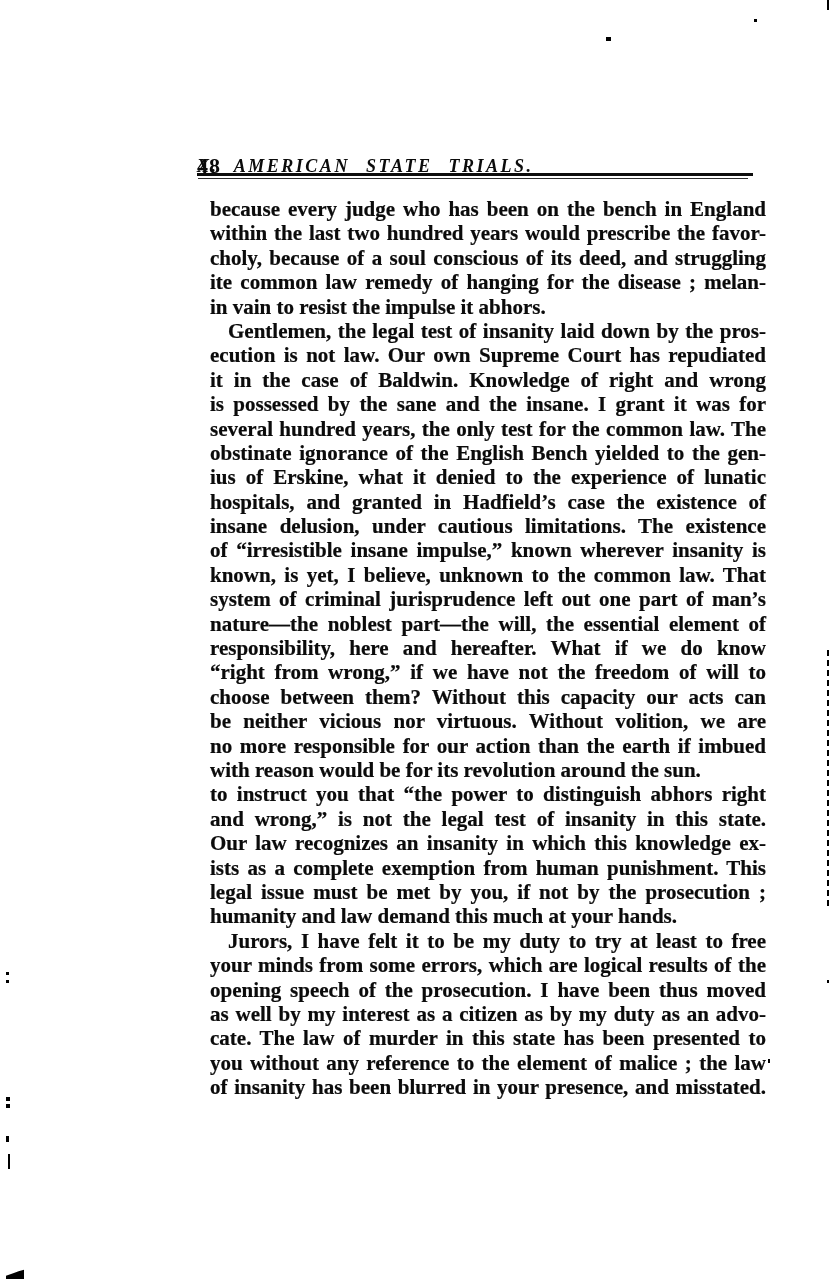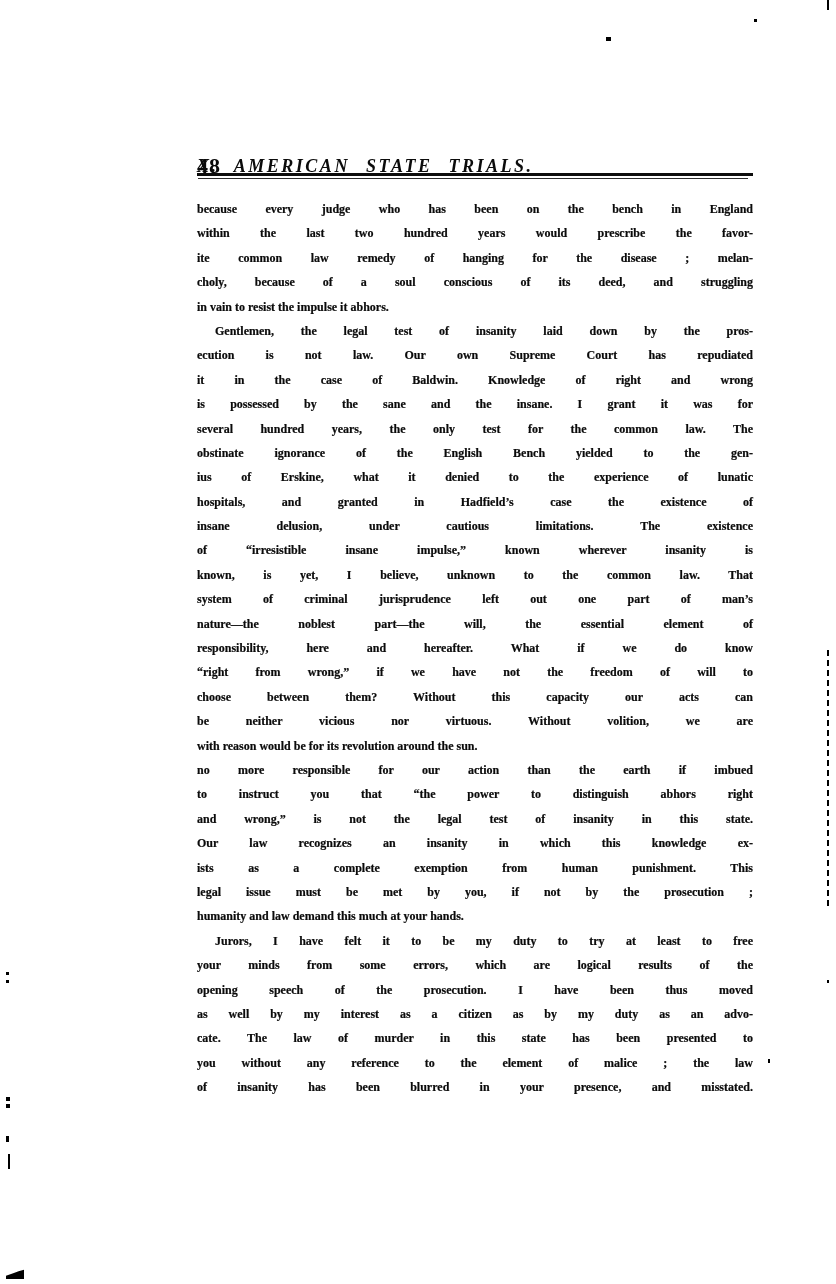--- a/index.html
+++ b/index.html
@@ -61,23 +61,23 @@
     position: absolute;
     top: 178px;
     left: 1px;
     width: 99%;
     height: 1px;
     background: #2c2c2c;
   }
   .body-text {
     position: absolute;
     top: 197px;
-    left: 0;
+    left: 13px;
     width: 100%;
-    font-size: 12px;
+    font-size: 21px;
     font-weight: bold;
     -webkit-text-stroke: 0.2px #0b0b0b;
   }
   .line {
     height: 24.4px;
     line-height: 24.4px;
     text-align: justify;
     text-align-last: justify;
     white-space: normal;
   }
@@ -110,42 +110,42 @@
 <div class="page-block">
   <div class="header">
     <span class="pagenum">48</span>
     <span class="running-title">X.  AMERICAN STATE TRIALS.</span>
   </div>
   <div class="rule-thick"></div>
   <div class="rule-thin"></div>
   <div class="body-text" id="body-text">
       <div class="line">because every judge who has been on the bench in England</div>
       <div class="line">within the last two hundred years would prescribe the favor-</div>
+      <div class="line">choly, because of a soul conscious of its deed, and struggling</div>
       <div class="line">ite common law remedy of hanging for the disease ; melan-</div>
-      <div class="line">choly, because of a soul conscious of its deed, and struggling</div>
       <div class="line pend">in vain to resist the impulse it abhors.</div>
       <div class="line indent">Gentlemen, the legal test of insanity laid down by the pros-</div>
       <div class="line">ecution is not law. Our own Supreme Court has repudiated</div>
       <div class="line">it in the case of Baldwin. Knowledge of right and wrong</div>
       <div class="line">is possessed by the sane and the insane. I grant it was for</div>
       <div class="line">several hundred years, the only test for the common law. The</div>
       <div class="line">obstinate ignorance of the English Bench yielded to the gen-</div>
       <div class="line">ius of Erskine, what it denied to the experience of lunatic</div>
       <div class="line">hospitals, and granted in Hadfield’s case the existence of</div>
       <div class="line">insane delusion, under cautious limitations. The existence</div>
       <div class="line">of “irresistible insane impulse,” known wherever insanity is</div>
       <div class="line">known, is yet, I believe, unknown to the common law. That</div>
       <div class="line">system of criminal jurisprudence left out one part of man’s</div>
       <div class="line">nature—the noblest part—the will, the essential element of</div>
       <div class="line">responsibility, here and hereafter. What if we do know</div>
       <div class="line">“right from wrong,” if we have not the freedom of will to</div>
       <div class="line">choose between them? Without this capacity our acts can</div>
       <div class="line">be neither vicious nor virtuous. Without volition, we are</div>
+      <div class="line">no more responsible for our action than the earth if imbued</div>
       <div class="line pend">with reason would be for its revolution around the sun.</div>
-      <div class="line">no more responsible for our action than the earth if imbued</div>
       <div class="line">to instruct you that “the power to distinguish abhors right</div>
       <div class="line">and wrong,” is not the legal test of insanity in this state.</div>
       <div class="line">Our law recognizes an insanity in which this knowledge ex-</div>
       <div class="line">ists as a complete exemption from human punishment. This</div>
       <div class="line">legal issue must be met by you, if not by the prosecution ;</div>
       <div class="line pend">humanity and law demand this much at your hands.</div>
       <div class="line indent">Jurors, I have felt it to be my duty to try at least to free</div>
       <div class="line">your minds from some errors, which are logical results of the</div>
       <div class="line">opening speech of the prosecution. I have been thus moved</div>
       <div class="line">as well by my interest as a citizen as by my duty as an advo-</div>

